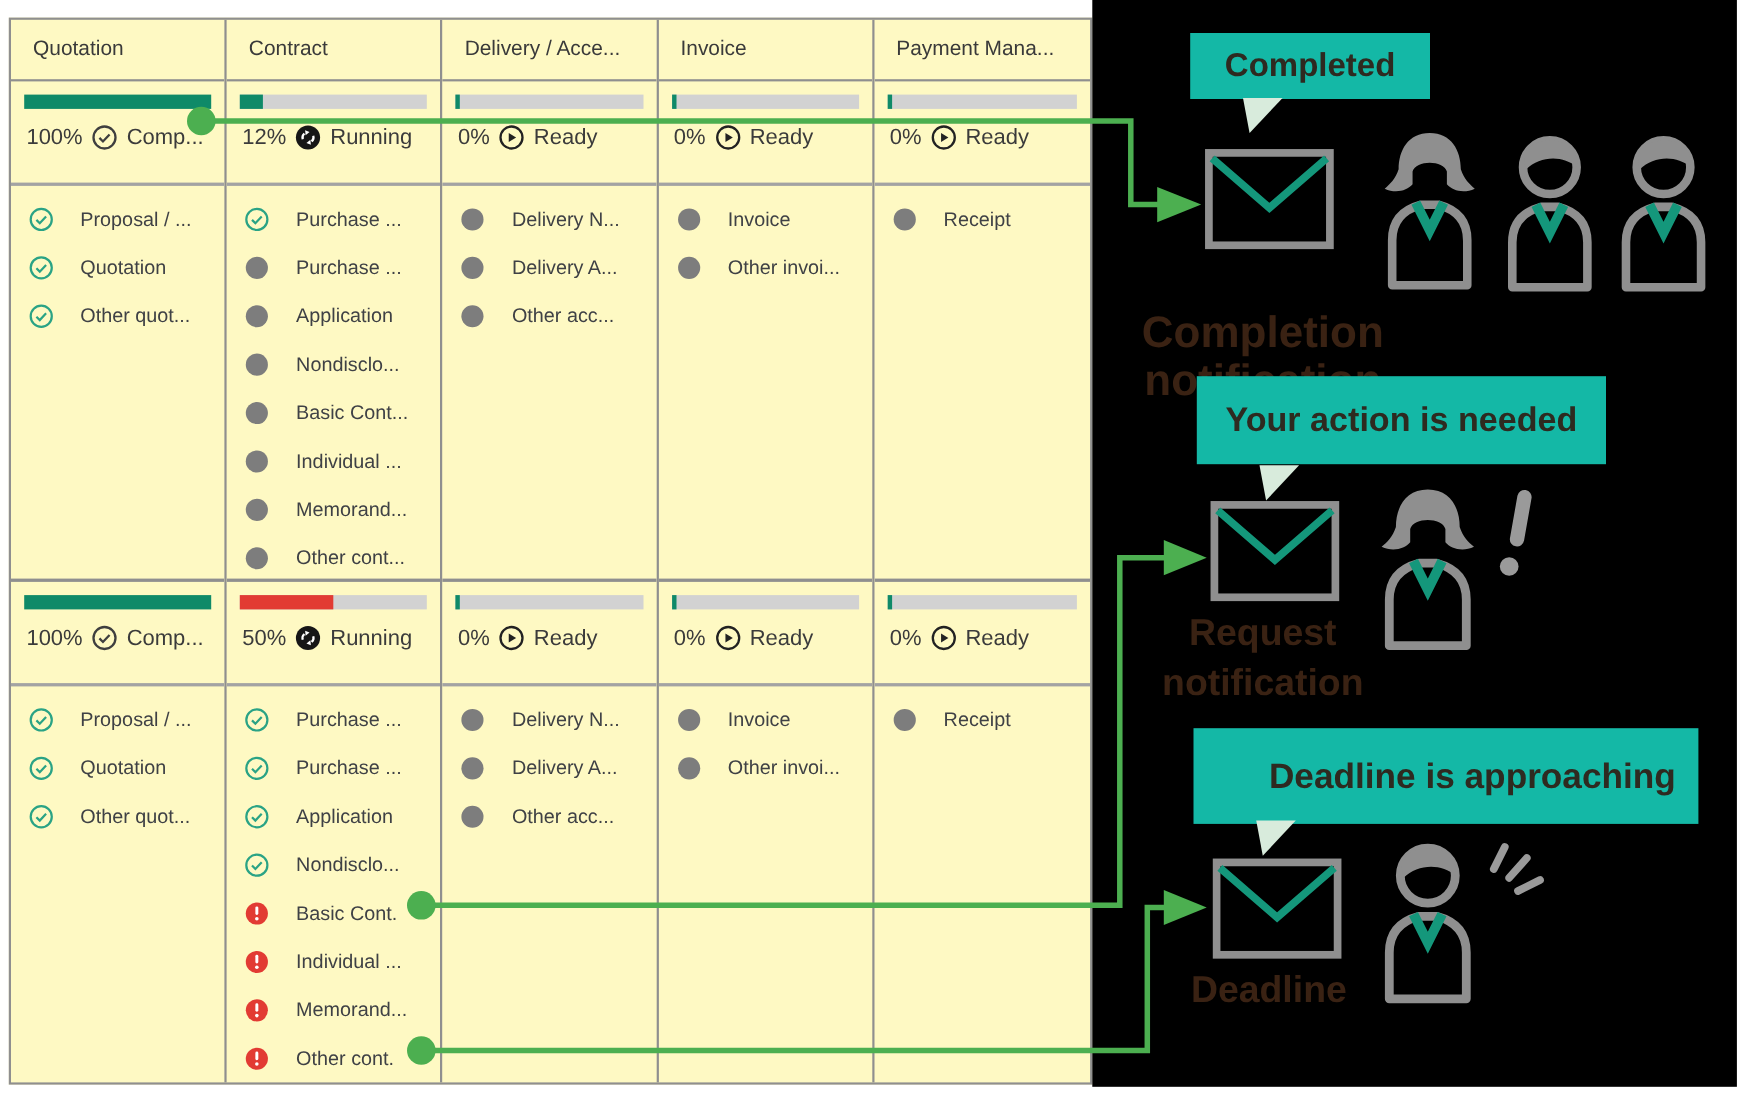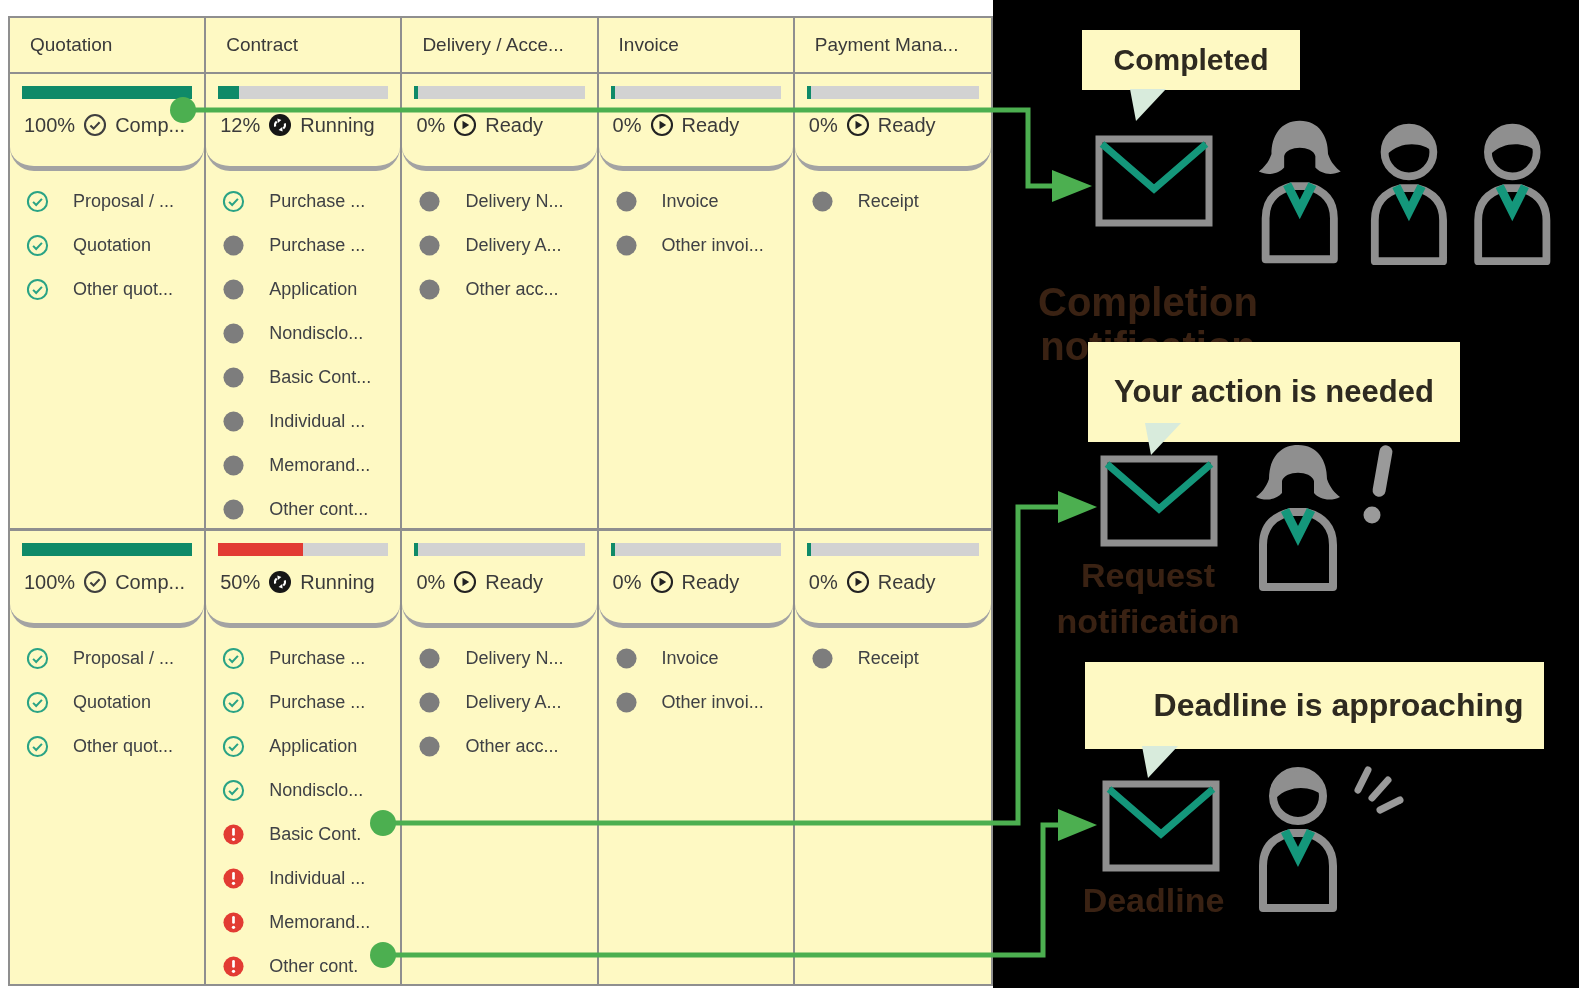--- a/index.html
+++ b/index.html
@@ -7,39 +7,39 @@
   .canvas{position:relative;width:1579px;height:1000px;overflow:hidden;background:#ffffff;}
 
   
   .tbl{position:absolute;left:8px;top:16px;width:985px;height:970px;
        display:grid;grid-template-columns:repeat(5,1fr);
        background:#fef9c3;border:2px solid #8f8f8f;box-sizing:border-box;}
   .col{display:flex;flex-direction:column;border-right:2px solid #8f8f8f;min-width:0;overflow:hidden;}
   .col:last-child{border-right:none;}
   .hdr{flex:0 0 54px;display:flex;align-items:center;padding-left:20px;
        font-size:19px;color:#3a3a3a;border-bottom:2px solid #8f8f8f;white-space:nowrap;}
-  .status{flex:0 0 92px;border-bottom:5px solid #a3a3a3;border-radius:24px;}
+  .status{flex:0 0 92px;border-bottom:3px solid #a3a3a3;}
   .track{height:13px;margin:12px 12px 0 12px;background:#d2d2d2;}
   .fill{height:100%;min-width:4px;}
   .fill.green{background:#0f8a68;}
   .fill.red{background:#e23b33;}
   .sline{margin:14px 0 0 14px;display:flex;align-items:center;gap:8px;
          font-size:20px;color:#3b3b3b;white-space:nowrap;}
   .items{padding:8px 0 0 16px;overflow:hidden;}
   .items.first{flex:0 0 360px;border-bottom:3px solid #8f8f8f;box-sizing:border-box;}
   .items.last{flex:1 1 auto;}
   .item{height:44px;display:flex;align-items:center;gap:24px;white-space:nowrap;}
   .ilbl{font-size:18px;color:#3f4145;}
   .ic{width:23px;height:23px;flex:none;display:inline-block;}
   .ic svg{width:100%;height:100%;display:block;}
   .sic{width:24px;height:24px;}
 
   
   .panel{position:absolute;left:993px;top:0;width:586px;height:988px;background:#000000;z-index:1;}
-  .bubble{position:absolute;background:#fef9c3;color:#2e2a20;font-weight:bold;
+  .bubble{position:absolute;background:#14b8a6;color:#2e2a20;font-weight:bold;
           display:flex;align-items:center;justify-content:center;white-space:nowrap;}
   .tail{position:absolute;width:0;height:0;border-top:32px solid #d8ebdc;
         border-left:6px solid transparent;border-right:30px solid transparent;}
   .env{position:absolute;}
   .caption{position:absolute;text-align:center;font-weight:bold;color:#3a2213;}
   .ppl{position:absolute;}
 
   
   .overlay{position:absolute;left:0;top:0;width:1579px;height:1000px;z-index:3;pointer-events:none;}
 </style>
@@ -555,21 +555,21 @@
         <path d="M37,73 L50,99 L63,73" fill="none" stroke="#14977b" stroke-width="9"></path>
       </g>
       <g transform="translate(218,2)">
         <path d="M15,150 V108 C15,88 27,79 42,75 L58,75 C73,79 85,88 85,108 V150 Z" fill="none" stroke="#8f8f8f" stroke-width="8" stroke-linejoin="round"></path>
         <circle cx="50" cy="38" r="25" fill="none" stroke="#8f8f8f" stroke-width="8"></circle>
         <path d="M27,25 C33,10 67,8 74,26 C76,31 76,35 75,38 C63,27 41,27 28,40 C26,35 26,30 27,25 Z" fill="#8f8f8f"></path>
         <path d="M37,73 L50,99 L63,73" fill="none" stroke="#14977b" stroke-width="9"></path>
       </g>
     </svg>
 
-    <div class="bubble" style="left:95px;top:342px;width:372px;height:100px;font-size:31px;">Your action is needed</div>
+    <div class="bubble" style="left:95px;top:342px;width:372px;height:80px;font-size:31px;">Your action is needed</div>
     <div class="tail" style="left:152px;top:423px;"></div>
     <svg class="env" style="left:107px;top:455px;" width="118" height="92" viewBox="0 0 118 92">
       <rect x="4" y="4" width="110" height="84" fill="none" stroke="#8f8f8f" stroke-width="7"></rect>
       <path d="M7,9 L59,54 L111,9" fill="none" stroke="#14977b" stroke-width="7"></path>
     </svg>
     <div class="caption" style="left:30px;top:552px;width:250px;font-size:34px;line-height:46px;">Request notification</div>
     <svg class="ppl" style="left:255px;top:437px;" width="170" height="160" viewBox="0 0 170 160">
       <g>
         <path d="M15,150 V108 C15,88 27,79 42,75 L58,75 C73,79 85,88 85,108 V150 Z" fill="none" stroke="#8f8f8f" stroke-width="8" stroke-linejoin="round"></path>
         <path d="M50,8 C30,8 21,24 21,42 C18,51 13,56 8,60 C18,65 29,62 34,56 L34,44 C37,33 63,33 66,44 L66,56 C71,62 82,65 92,60 C87,56 82,51 79,42 C79,24 70,8 50,8 Z" fill="#8f8f8f"></path>

